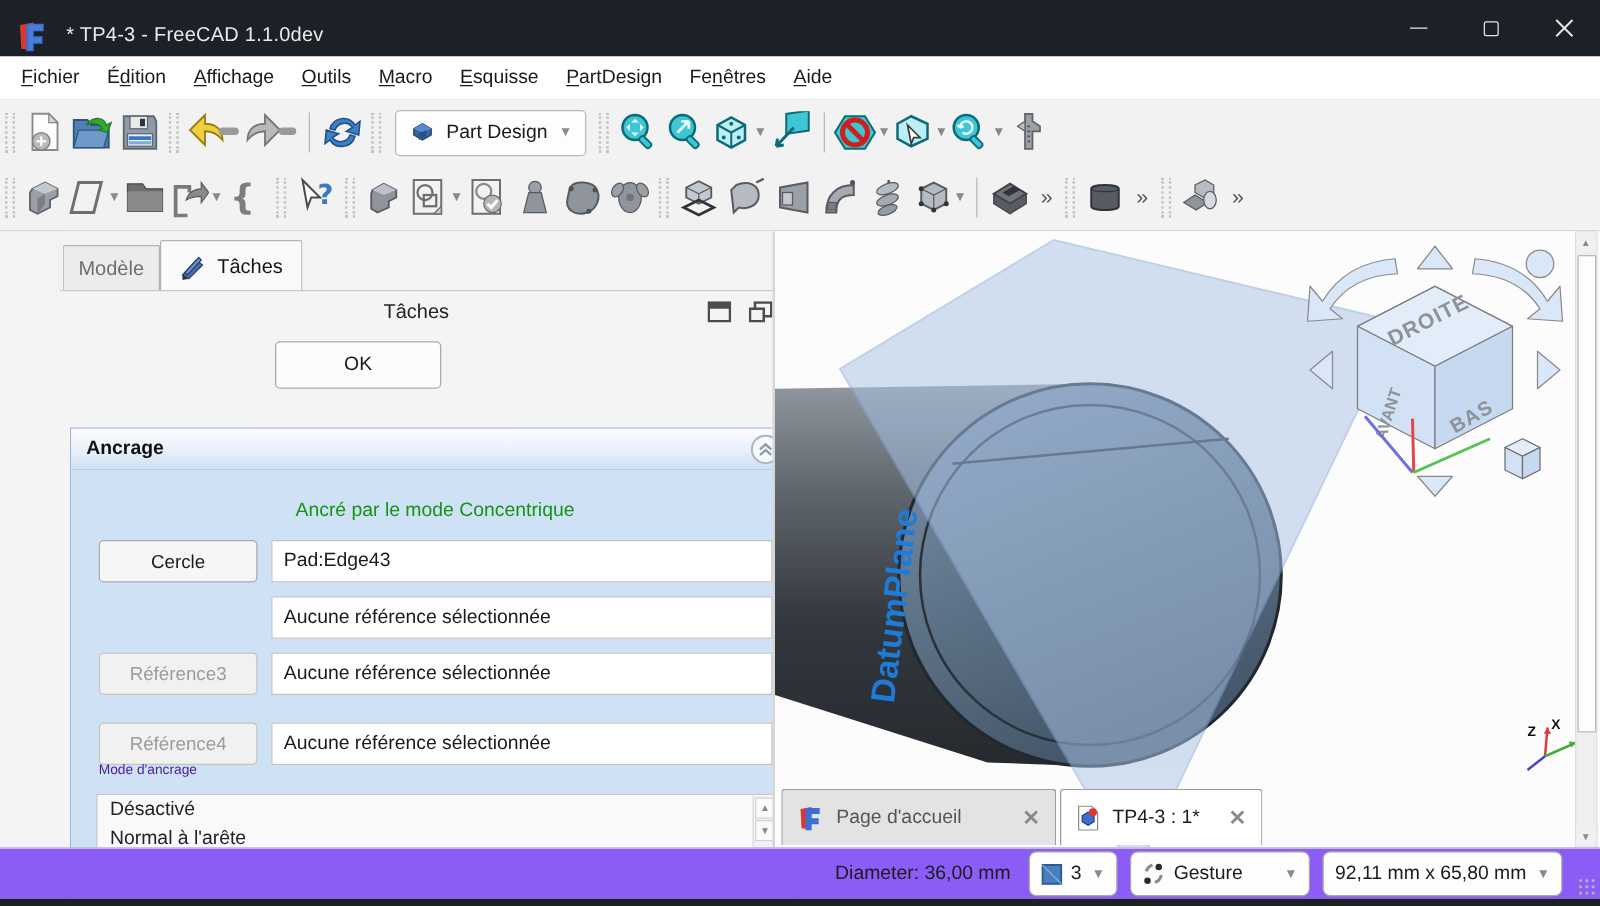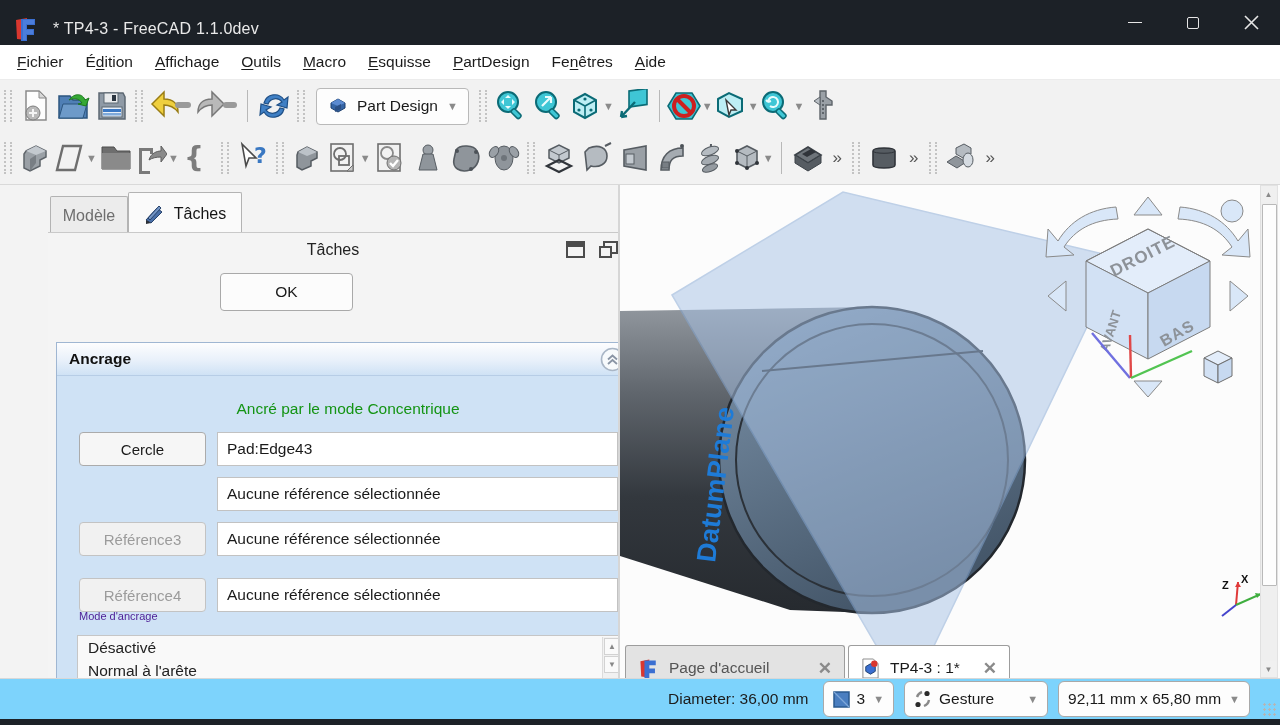--- a/index.html
+++ b/index.html
@@ -77,27 +77,27 @@
   .sb-thumb { width:15px; background:#fdfdfd; border:1px solid #b9b9b9; border-radius:1px; }
   .panel-scroll .sb-thumb { height:100px; margin-top:2px; }
   .sb-bottom { position:absolute; bottom:0; left:0; }
 
   
   .right-scroll { position:absolute; right:2px; top:0px; width:18px; height:493px; background:#efefef; border-left:1px solid #e0e0e0; }
   .right-scroll .sb-thumb { height:382px; margin:2px auto 0; }
 
   
   .mdi-strip { position:absolute; left:0; top:445px; width:640px; height:48px; }
-  .mtab { position:absolute; top:15px; height:45px; display:flex; align-items:center; gap:10px; border:1px solid #9d9d9d; border-bottom:none; border-radius:3px 3px 0 0; padding:0 12px; font-size:15.5px;justify-content:space-between; }
+  .mtab { position:absolute; top:1px; height:45px; display:flex; align-items:center; gap:10px; border:1px solid #9d9d9d; border-bottom:none; border-radius:3px 3px 0 0; padding:0 12px; font-size:15.5px;justify-content:space-between; }
   .mtab.inactive { left:5px; width:220px; background:#e3e3e3; color:#555; }
   .mtab.active { left:228px; width:162px; background:#ffffff; color:#1a1a1a; }
   .mtab .closex { font-size:17px; color:#8a8a8a; font-weight:bold; margin-left:auto; }
 
   
-  .statusbar { position:absolute; left:0; top:678px; width:1280px; height:41px; background:#7dd3fc; border-top:1px solid #d8d8d8; display:flex; align-items:center; justify-content:flex-end; gap:10px; padding-right:30px; }
+  .statusbar { position:absolute; left:0; top:678px; width:1280px; height:41px; background:#8b5cf6; border-top:1px solid #d8d8d8; display:flex; align-items:center; justify-content:flex-end; gap:10px; padding-right:30px; }
   .dim-text { font-size:15.5px; color:#1c1c1c; margin-right:4px; }
   .combo { display:flex; align-items:center; gap:7px; background:#fdfdfd; border:1px solid #a9a9a9; border-radius:6px; height:36px; padding:0 9px; font-size:15.5px; color:#1a1a1a; }
   .resize-grip { position:absolute; right:4px; bottom:3px; width:14px; height:14px;
      background-image:radial-gradient(#b5b5b5 1.2px, transparent 1.3px); background-size:5px 5px; }
   .bottom-edge { position:absolute; left:0; top:719px; width:1280px; height:6px; background:#1c2127; }
 </style>
 </head>
 <body>
 
 <div id="app">

